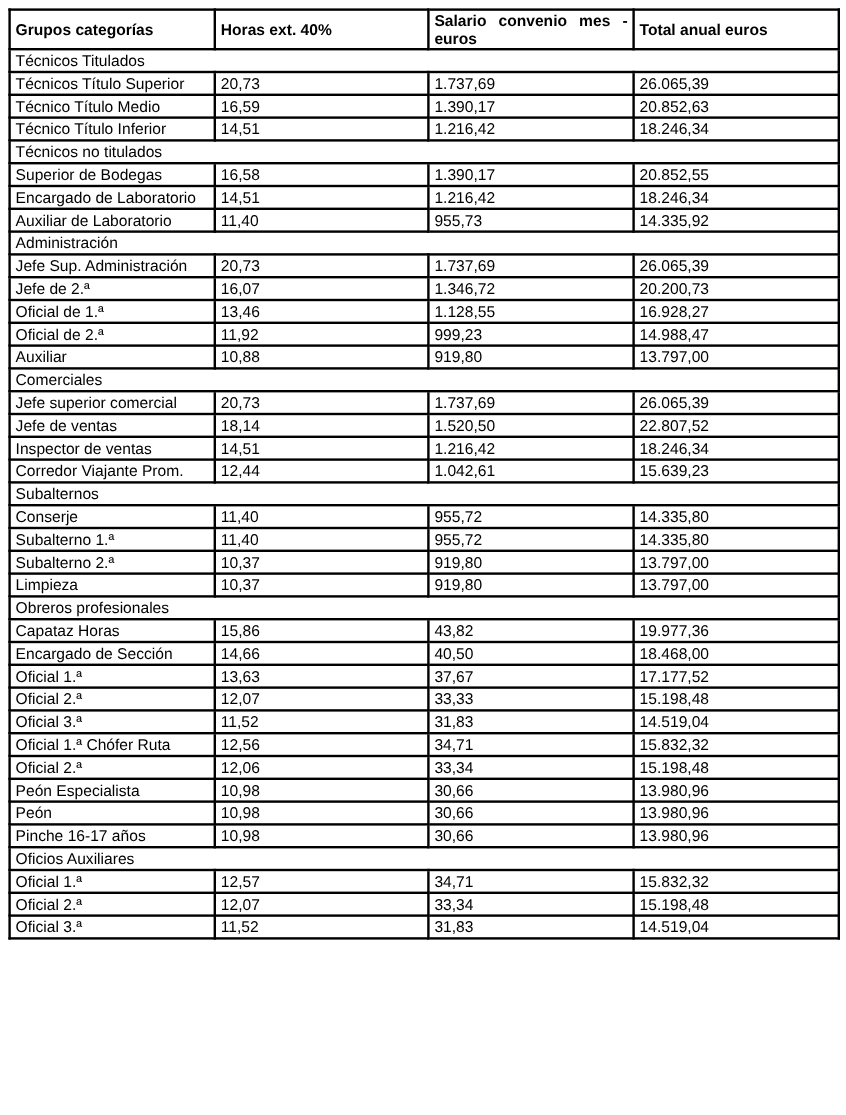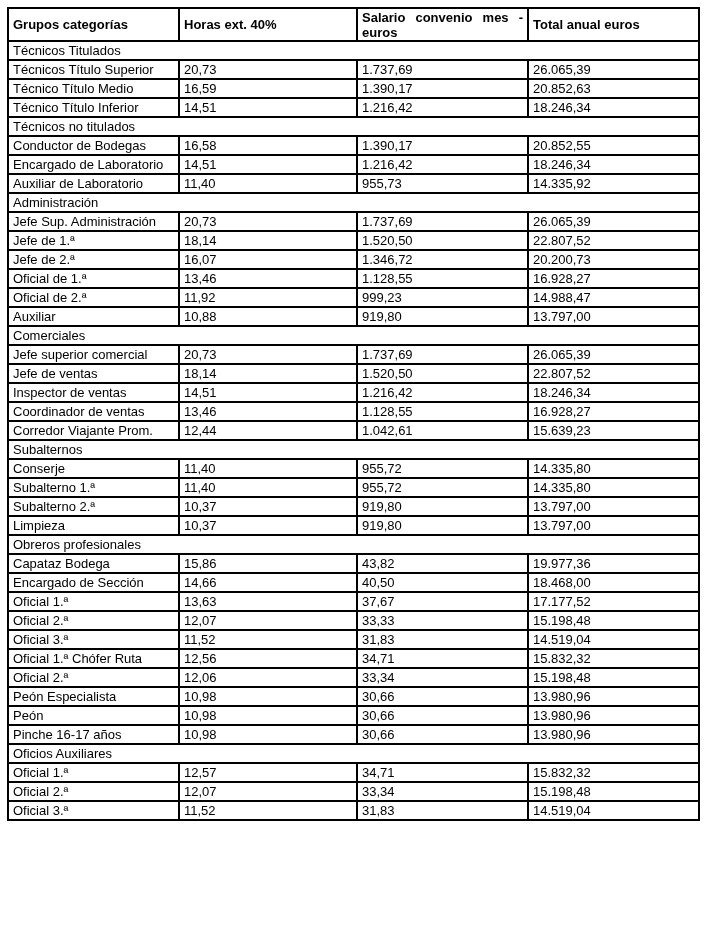--- a/index.html
+++ b/index.html
@@ -101,21 +101,21 @@
         <tr>
           <td>Técnico Título Inferior</td>
           <td>14,51</td>
           <td>1.216,42</td>
           <td>18.246,34</td>
         </tr>
         <tr>
           <td colspan="4" class="section-cell">Técnicos no titulados</td>
         </tr>
         <tr>
-          <td>Conductor de Bodegas</td>
+          <td>Superior de Bodegas</td>
           <td>16,58</td>
           <td>1.390,17</td>
           <td>20.852,55</td>
         </tr>
         <tr>
           <td>Encargado de Laboratorio</td>
           <td>14,51</td>
           <td>1.216,42</td>
           <td>18.246,34</td>
         </tr>
@@ -128,26 +128,20 @@
         <tr>
           <td colspan="4" class="section-cell">Administración</td>
         </tr>
         <tr>
           <td>Jefe Sup. Administración</td>
           <td>20,73</td>
           <td>1.737,69</td>
           <td>26.065,39</td>
         </tr>
         <tr>
-          <td>Jefe de 1.ª</td>
-          <td>18,14</td>
-          <td>1.520,50</td>
-          <td>22.807,52</td>
-        </tr>
-        <tr>
           <td>Jefe de 2.ª</td>
           <td>16,07</td>
           <td>1.346,72</td>
           <td>20.200,73</td>
         </tr>
         <tr>
           <td>Oficial de 1.ª</td>
           <td>13,46</td>
           <td>1.128,55</td>
           <td>16.928,27</td>
@@ -179,26 +173,20 @@
           <td>1.520,50</td>
           <td>22.807,52</td>
         </tr>
         <tr>
           <td>Inspector de ventas</td>
           <td>14,51</td>
           <td>1.216,42</td>
           <td>18.246,34</td>
         </tr>
         <tr>
-          <td>Coordinador de ventas</td>
-          <td>13,46</td>
-          <td>1.128,55</td>
-          <td>16.928,27</td>
-        </tr>
-        <tr>
           <td>Corredor Viajante Prom.</td>
           <td>12,44</td>
           <td>1.042,61</td>
           <td>15.639,23</td>
         </tr>
         <tr>
           <td colspan="4" class="section-cell">Subalternos</td>
         </tr>
         <tr>
           <td>Conserje</td>
@@ -221,21 +209,21 @@
         <tr>
           <td>Limpieza</td>
           <td>10,37</td>
           <td>919,80</td>
           <td>13.797,00</td>
         </tr>
         <tr>
           <td colspan="4" class="section-cell">Obreros profesionales</td>
         </tr>
         <tr>
-          <td>Capataz Bodega</td>
+          <td>Capataz Horas</td>
           <td>15,86</td>
           <td>43,82</td>
           <td>19.977,36</td>
         </tr>
         <tr>
           <td>Encargado de Sección</td>
           <td>14,66</td>
           <td>40,50</td>
           <td>18.468,00</td>
         </tr>

